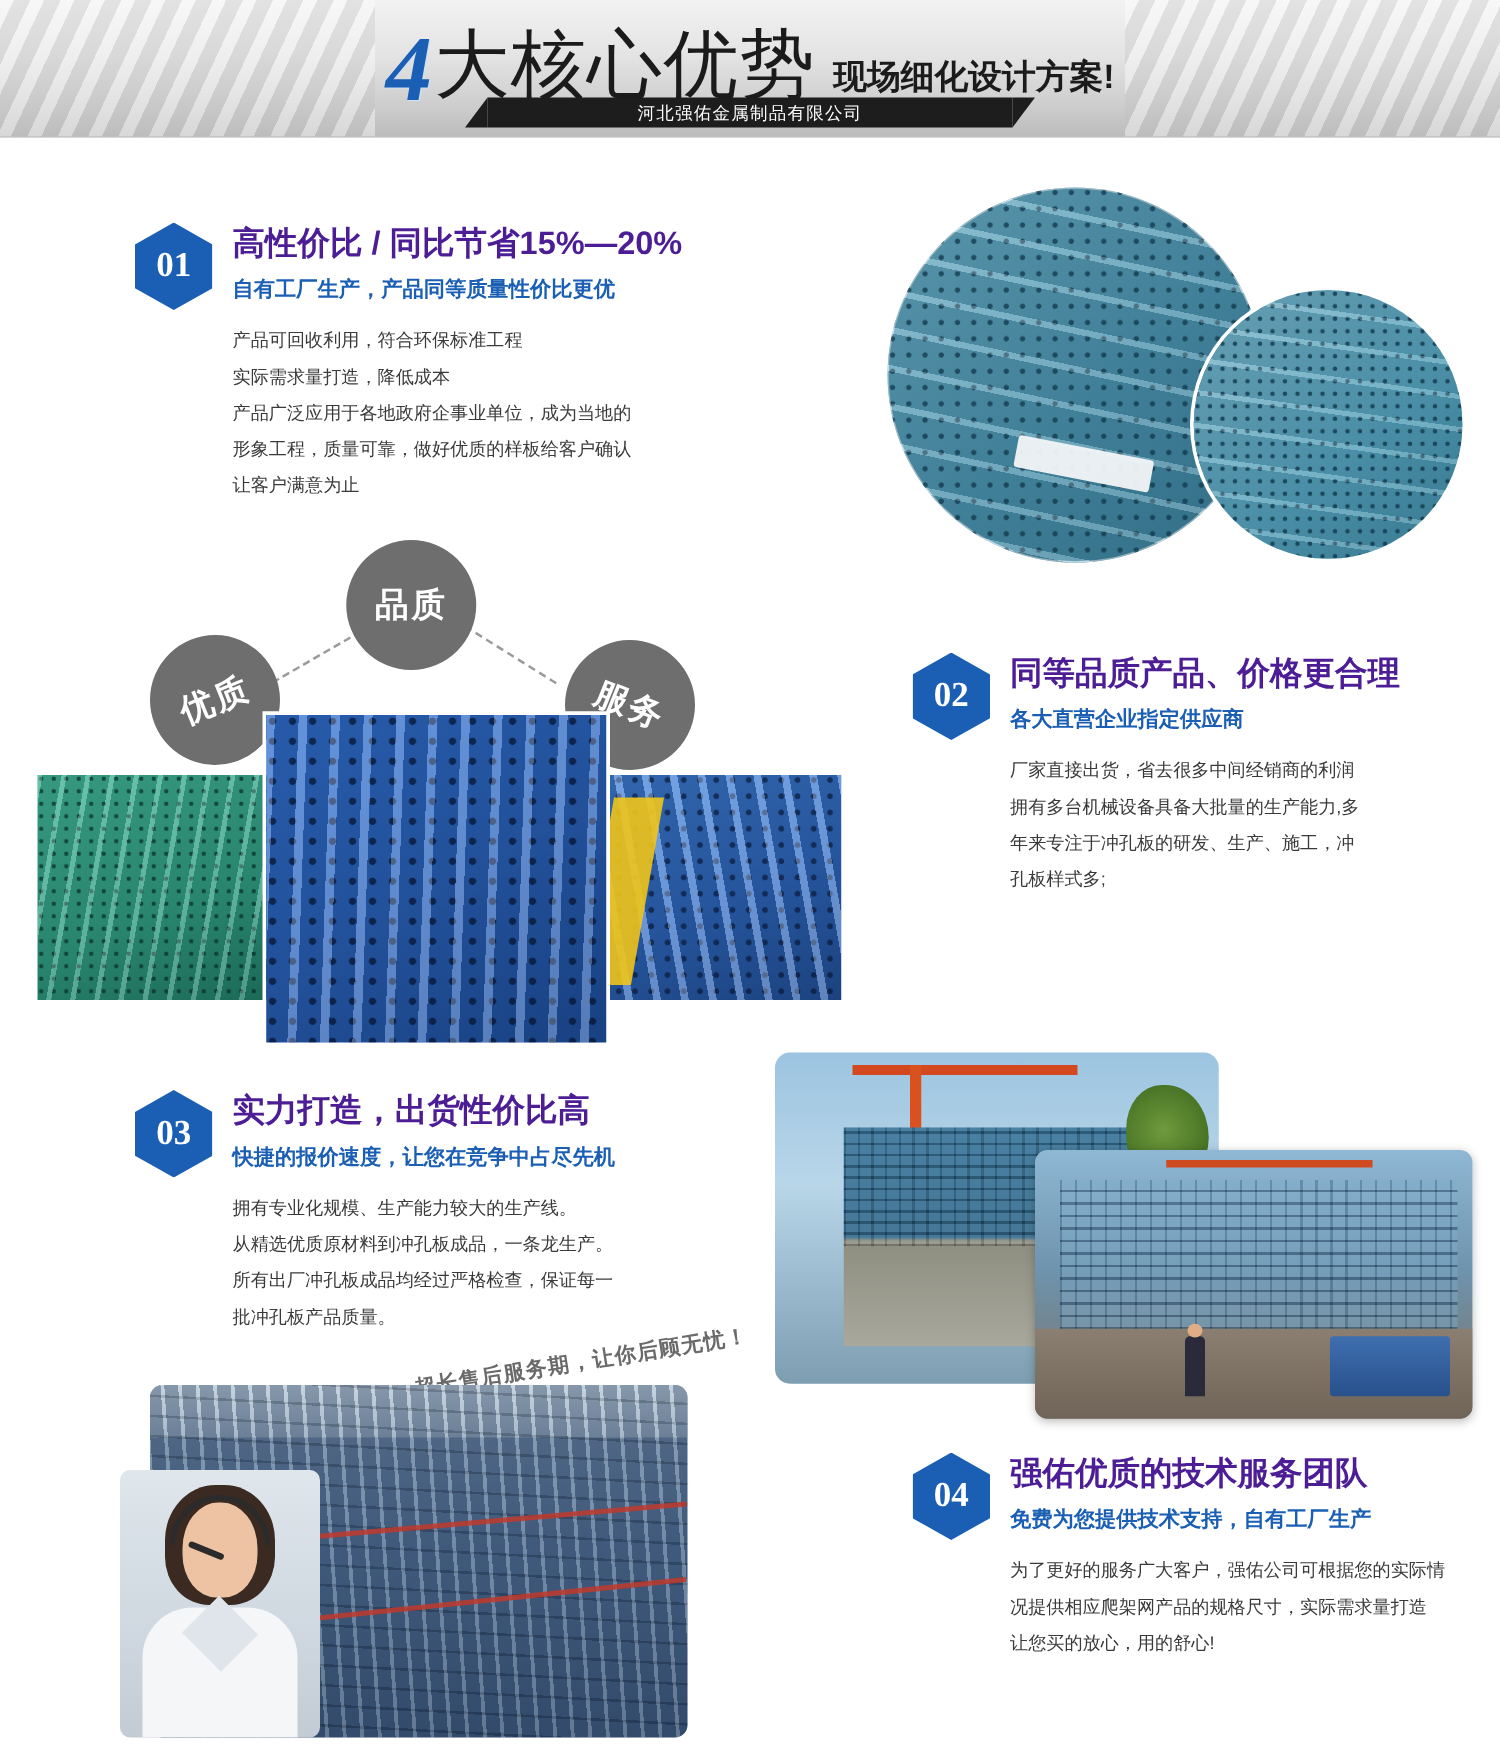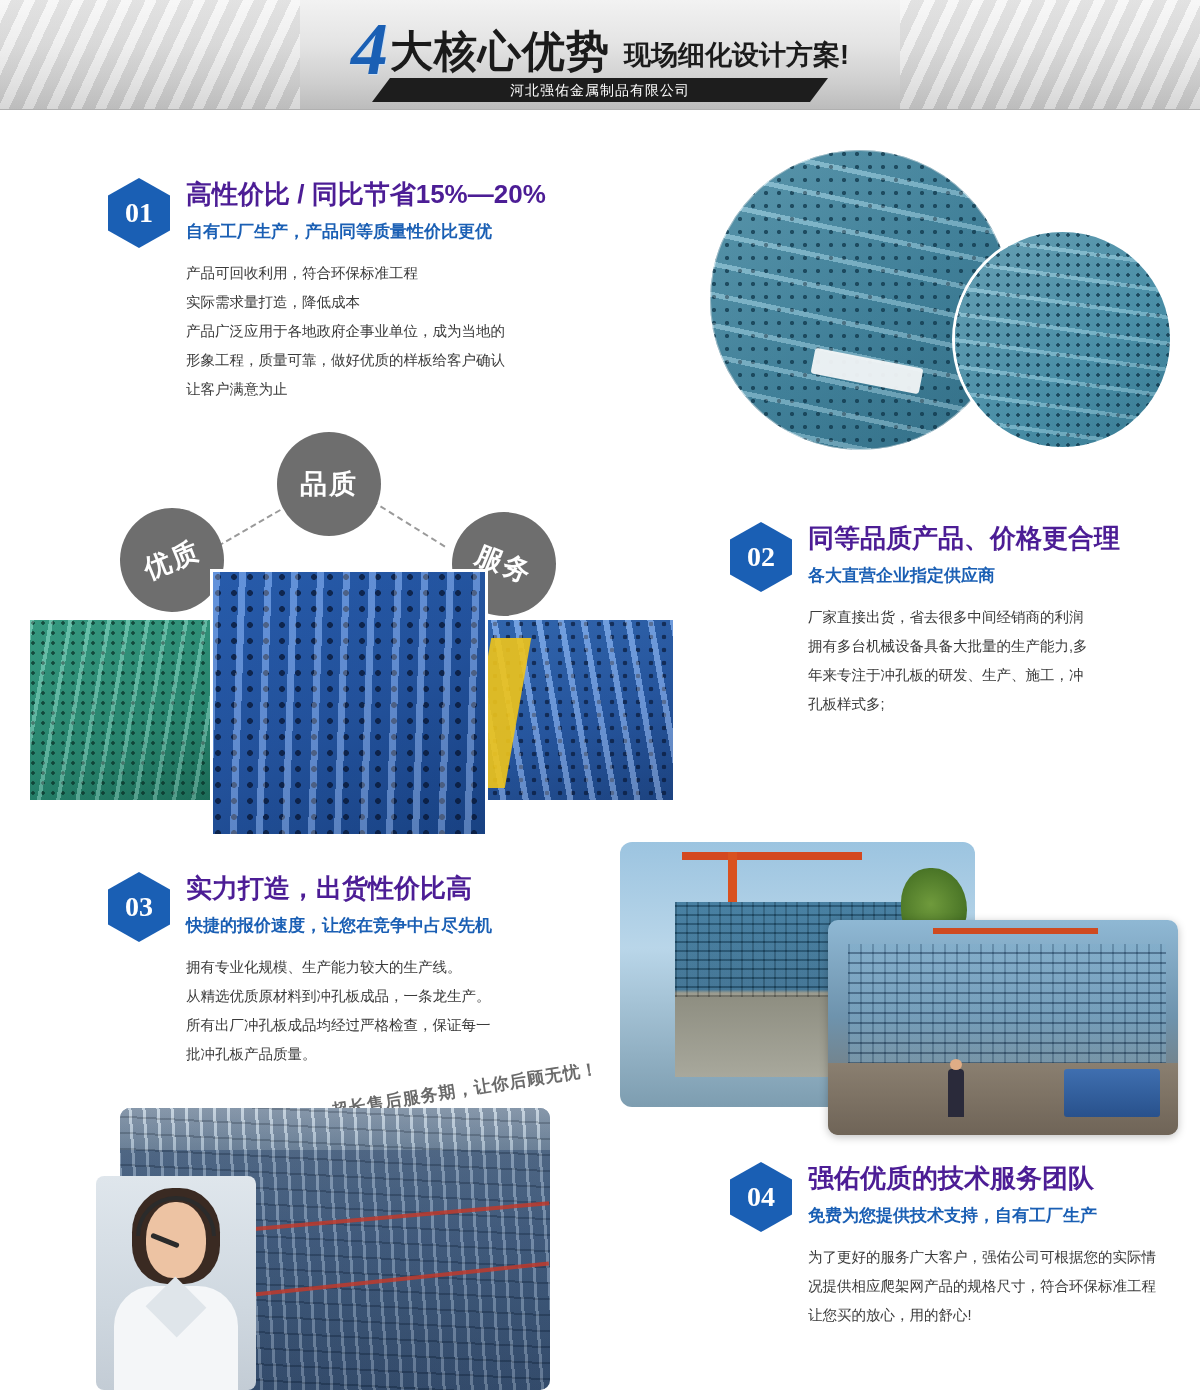--- a/index.html
+++ b/index.html
@@ -33,21 +33,21 @@
   }
   .headline { display: inline-block; white-space: nowrap; }
   .big-four {
     font-family: "Liberation Serif", serif;
     font-size: 74px; font-weight: bold; font-style: italic;
     color: #1a5fb4; line-height: 1;
     vertical-align: -14px; margin-right: 2px;
     text-shadow: 1px 1px 0 #cfe0f2;
   }
   .headline-main {
-    font-size: 43px; font-weight: bold; color: #1b1b1b;
+    font-size: 60px; font-weight: normal; color: #1b1b1b;
     letter-spacing: 1px; vertical-align: -6px; text-align: center;
   }
   .headline-sub {
     font-size: 27px; font-weight: bold; color: #1b1b1b;
     margin-left: 14px; vertical-align: -4px;
   }
   .company-bar {
     position: absolute; left: 50%; transform: translateX(-50%);
     top: 78px; width: 420px; height: 24px;
     background: #1d1d1d;
@@ -447,19 +447,19 @@
     <div class="hex">
       <div class="shape">
           <span class="num">04</span>
         </div>
     </div>
     <div class="feat-text">
       <div class="feat-title">强佑优质的技术服务团队</div>
       <div class="feat-sub">免费为您提供技术支持，自有工厂生产</div>
       <div class="feat-body">
         <p>为了更好的服务广大客户，强佑公司可根据您的实际情</p>
-        <p>况提供相应爬架网产品的规格尺寸，符合环保标准工程</p>
+        <p>况提供相应爬架网产品的规格尺寸，实际需求量打造</p>
         <p>让您买的放心，用的舒心!</p>
       </div>
     </div>
   </div>
 
 </div>
 
 </body></html>

